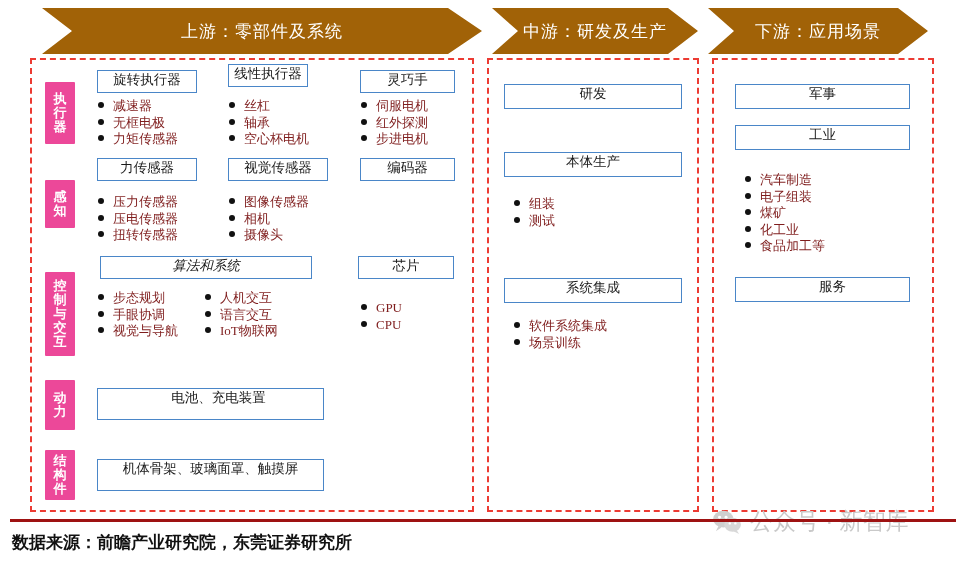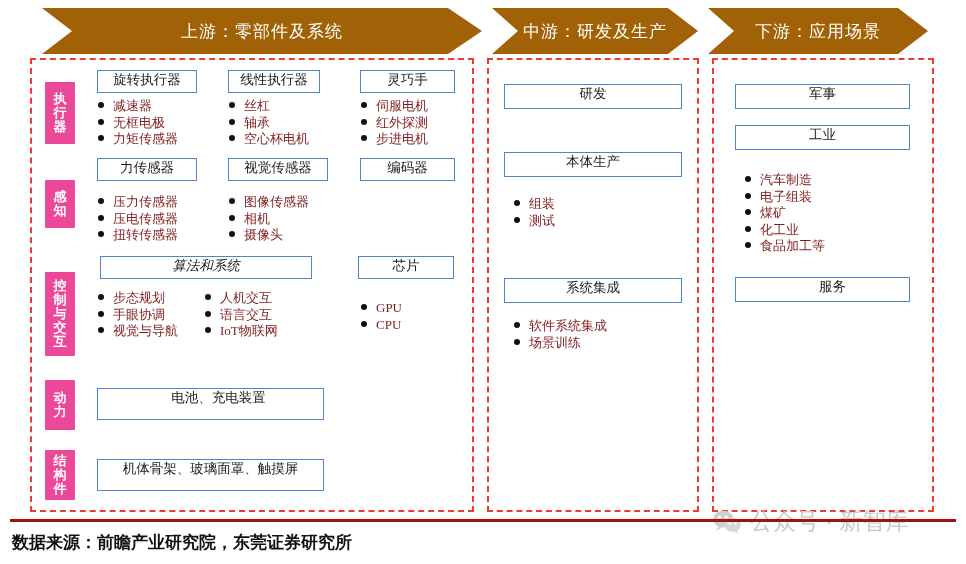--- a/index.html
+++ b/index.html
@@ -172,21 +172,21 @@
   <div class="cat-label" style="left:45px; top:380px; height:50px;">
     <span>动力</span>
   </div>
   <div class="cat-label" style="left:45px; top:450px; height:50px;">
     <span>结构件</span>
   </div>
 
   <div class="bluebox" style="left:97px; top:70px; width:100px;">
     <span>旋转执行器</span>
   </div>
-  <div class="bluebox" style="left:228px; top:70px; width:92px;">
+  <div class="bluebox" style="left:228px; top:64px; width:80px;">
     <span>线性执行器</span>
   </div>
   <div class="bluebox" style="left:360px; top:70px; width:95px;">
     <span>灵巧手</span>
   </div>
 
   <div class="bullets" style="left:98px; top:98px;">
     <div class="li">
         <span class="dot"></span>
         <span>减速器</span>

